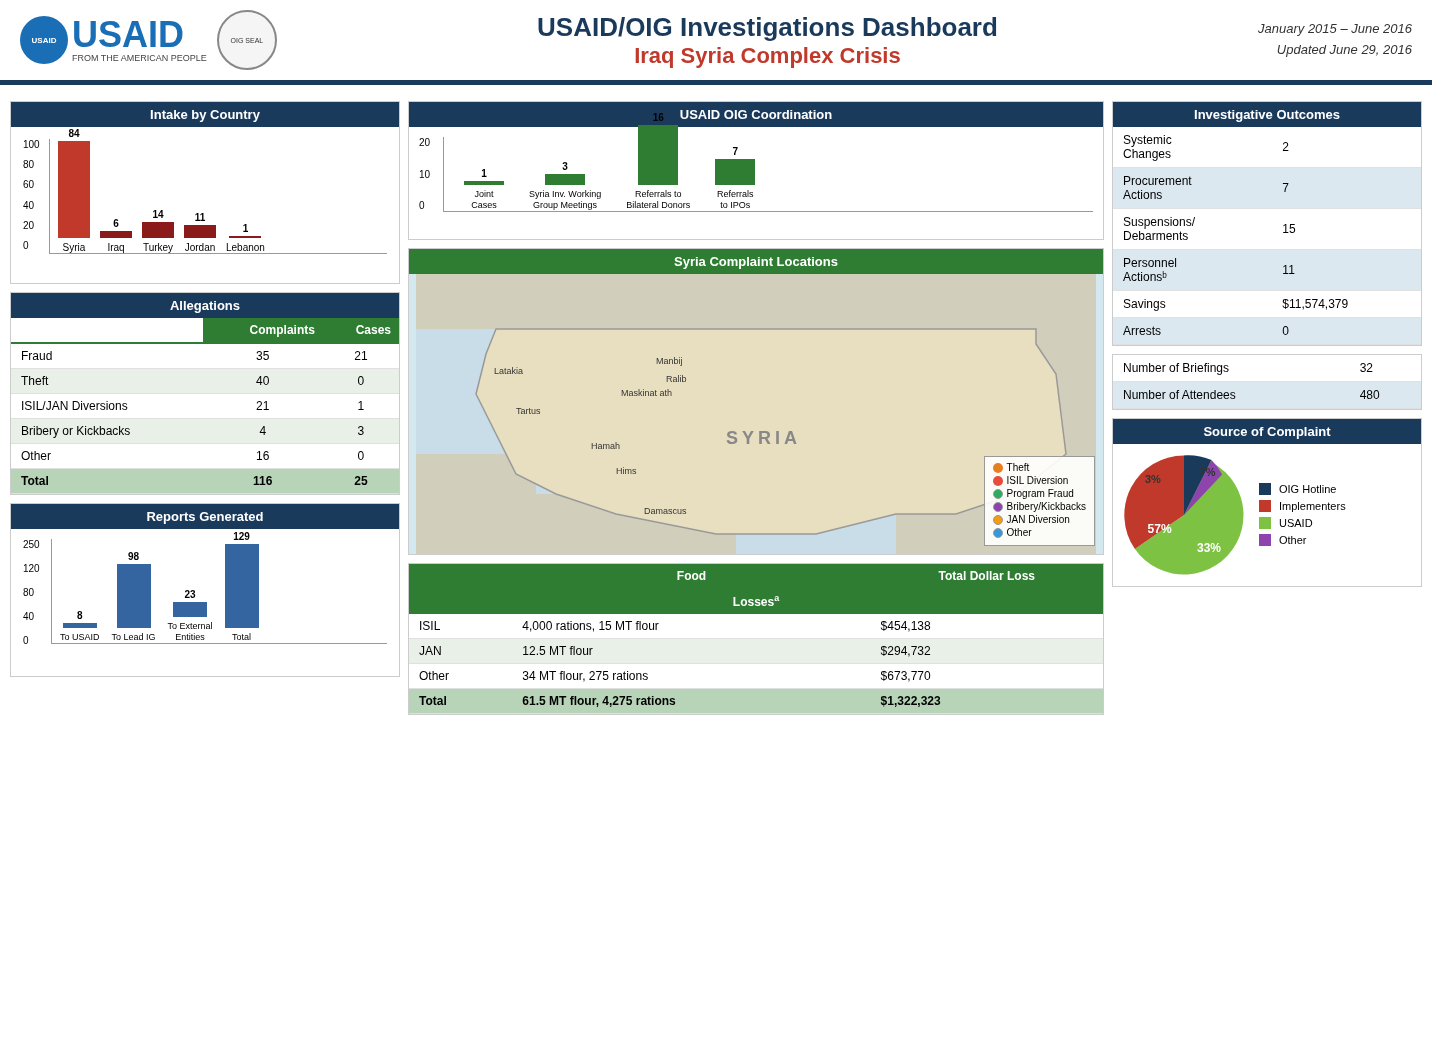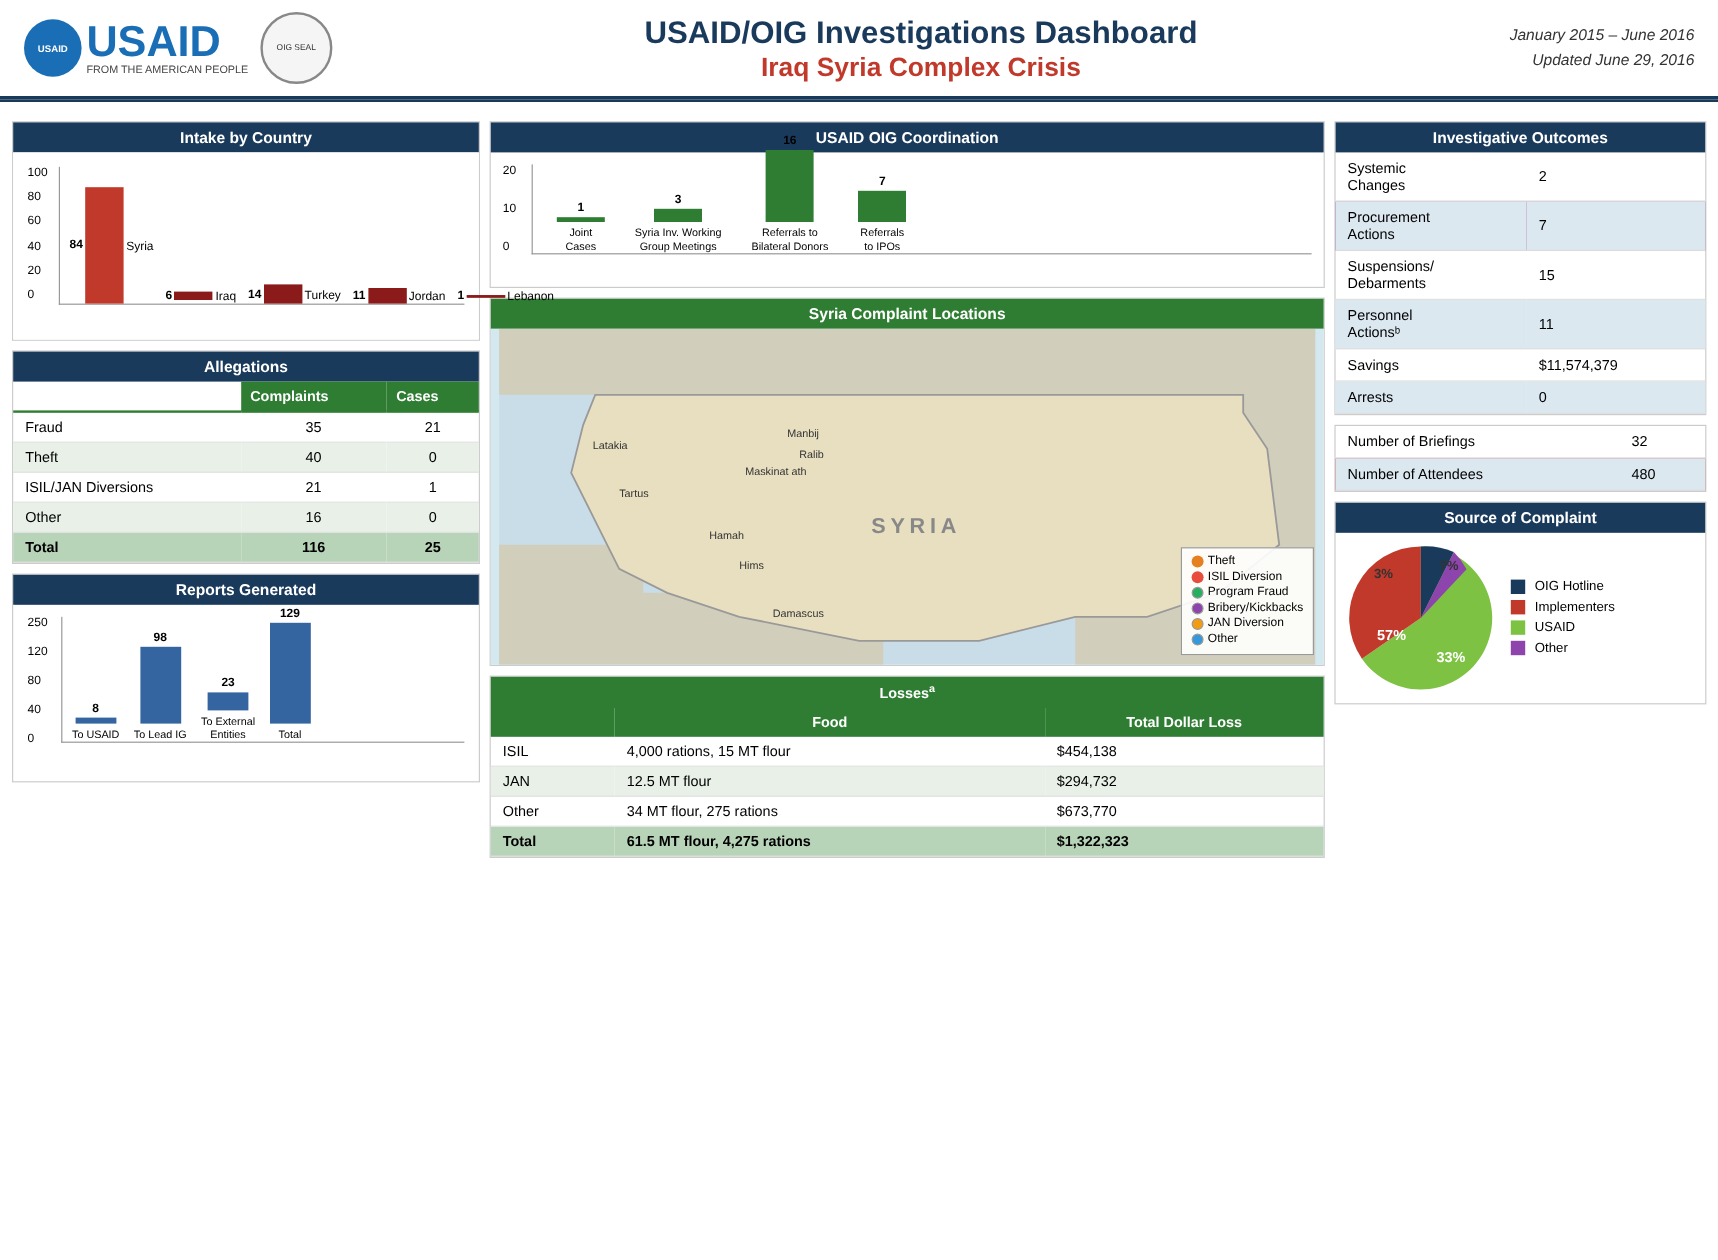--- a/index.html
+++ b/index.html
@@ -21,26 +21,26 @@
     .col-mid { flex: 1; }
     .col-right { width: 310px; flex-shrink: 0; }
 
     
     .panel-header { background: #1a3a5c; color: #fff; font-weight: bold; text-align: center; padding: 5px 8px; font-size: 13px; }
     .panel-header.green { background: #2e7d32; }
 
     
     .intake-panel { border: 1px solid #ccc; margin-bottom: 8px; }
     .chart-area { padding: 8px; background: #fff; }
-    .bar-item { display: flex; flex-direction: row; align-items: center; gap: 2px; }
+    .bar-item { display: flex; flex-direction: column; align-items: center; gap: 2px; }
 
     
     .allegations-panel { border: 1px solid #ccc; margin-bottom: 8px; }
     .alleg-table { width: 100%; border-collapse: collapse; }
-    .alleg-table th { background: #2e7d32; color: #fff; padding: 5px 8px; text-align: left; font-size: 12px; }
+    .alleg-table th { background: #2e7d32; color: #fff; padding: 5px 8px; text-align: right; font-size: 12px; }
     .alleg-table th:first-child { background: transparent; }
     .alleg-table td { padding: 5px 10px; border-bottom: 1px solid #e0e0e0; font-size: 12px; }
     .alleg-table tr:nth-child(even) td { background: #e8f0e8; }
     .alleg-table tr.total-row td { background: #b8d4b8; font-weight: bold; }
     .alleg-table td:nth-child(2), .alleg-table td:nth-child(3) { text-align: center; }
     .alleg-header-row th { border-bottom: 2px solid #2e7d32; }
 
     
     .reports-panel { border: 1px solid #ccc; }
     .reports-chart { padding: 6px 8px; }
@@ -190,20 +190,25 @@
     <td>Theft</td>
     <td>40</td>
     <td>0</td>
   </tr>
             <tr>
     <td>ISIL/JAN Diversions</td>
     <td>21</td>
     <td>1</td>
   </tr>
             <tr>
+    <td>Bribery or Kickbacks</td>
+    <td>4</td>
+    <td>3</td>
+  </tr>
+            <tr>
     <td>Other</td>
     <td>16</td>
     <td>0</td>
   </tr>
             <tr class="total-row">
     <td>Total</td>
     <td>116</td>
     <td>25</td>
   </tr>
           </tbody>
@@ -377,28 +382,28 @@
             <span>Other</span>
           </div>
         </div>
       </circle></circle></circle></circle></circle></circle></circle></circle></circle></circle></circle></circle></circle></circle></circle></circle></circle></div>
     </div>
 
     <div class="losses-panel">
       <table class="losses-table">
         <thead>
           <tr>
+            <th style="background:#2e7d32;color:#fff;"></th>
+            <th style="background:#2e7d32;color:#fff;">Food</th>
+            <th style="background:#2e7d32;color:#fff;">Total Dollar Loss</th>
+          </tr>
+          <tr>
             <th colspan="3">
               <span>Losses</span><sup>a</sup>
             </th>
-          </tr>
-          <tr>
-            <th style="background:#2e7d32;color:#fff;"></th>
-            <th style="background:#2e7d32;color:#fff;">Food</th>
-            <th style="background:#2e7d32;color:#fff;">Total Dollar Loss</th>
           </tr>
         </thead>
         <tbody id="losses-body">
         <tr>
     <td>ISIL</td>
     <td>4,000 rations, 15 MT flour</td>
     <td>$454,138</td>
   </tr>
             <tr>
     <td>JAN</td>

